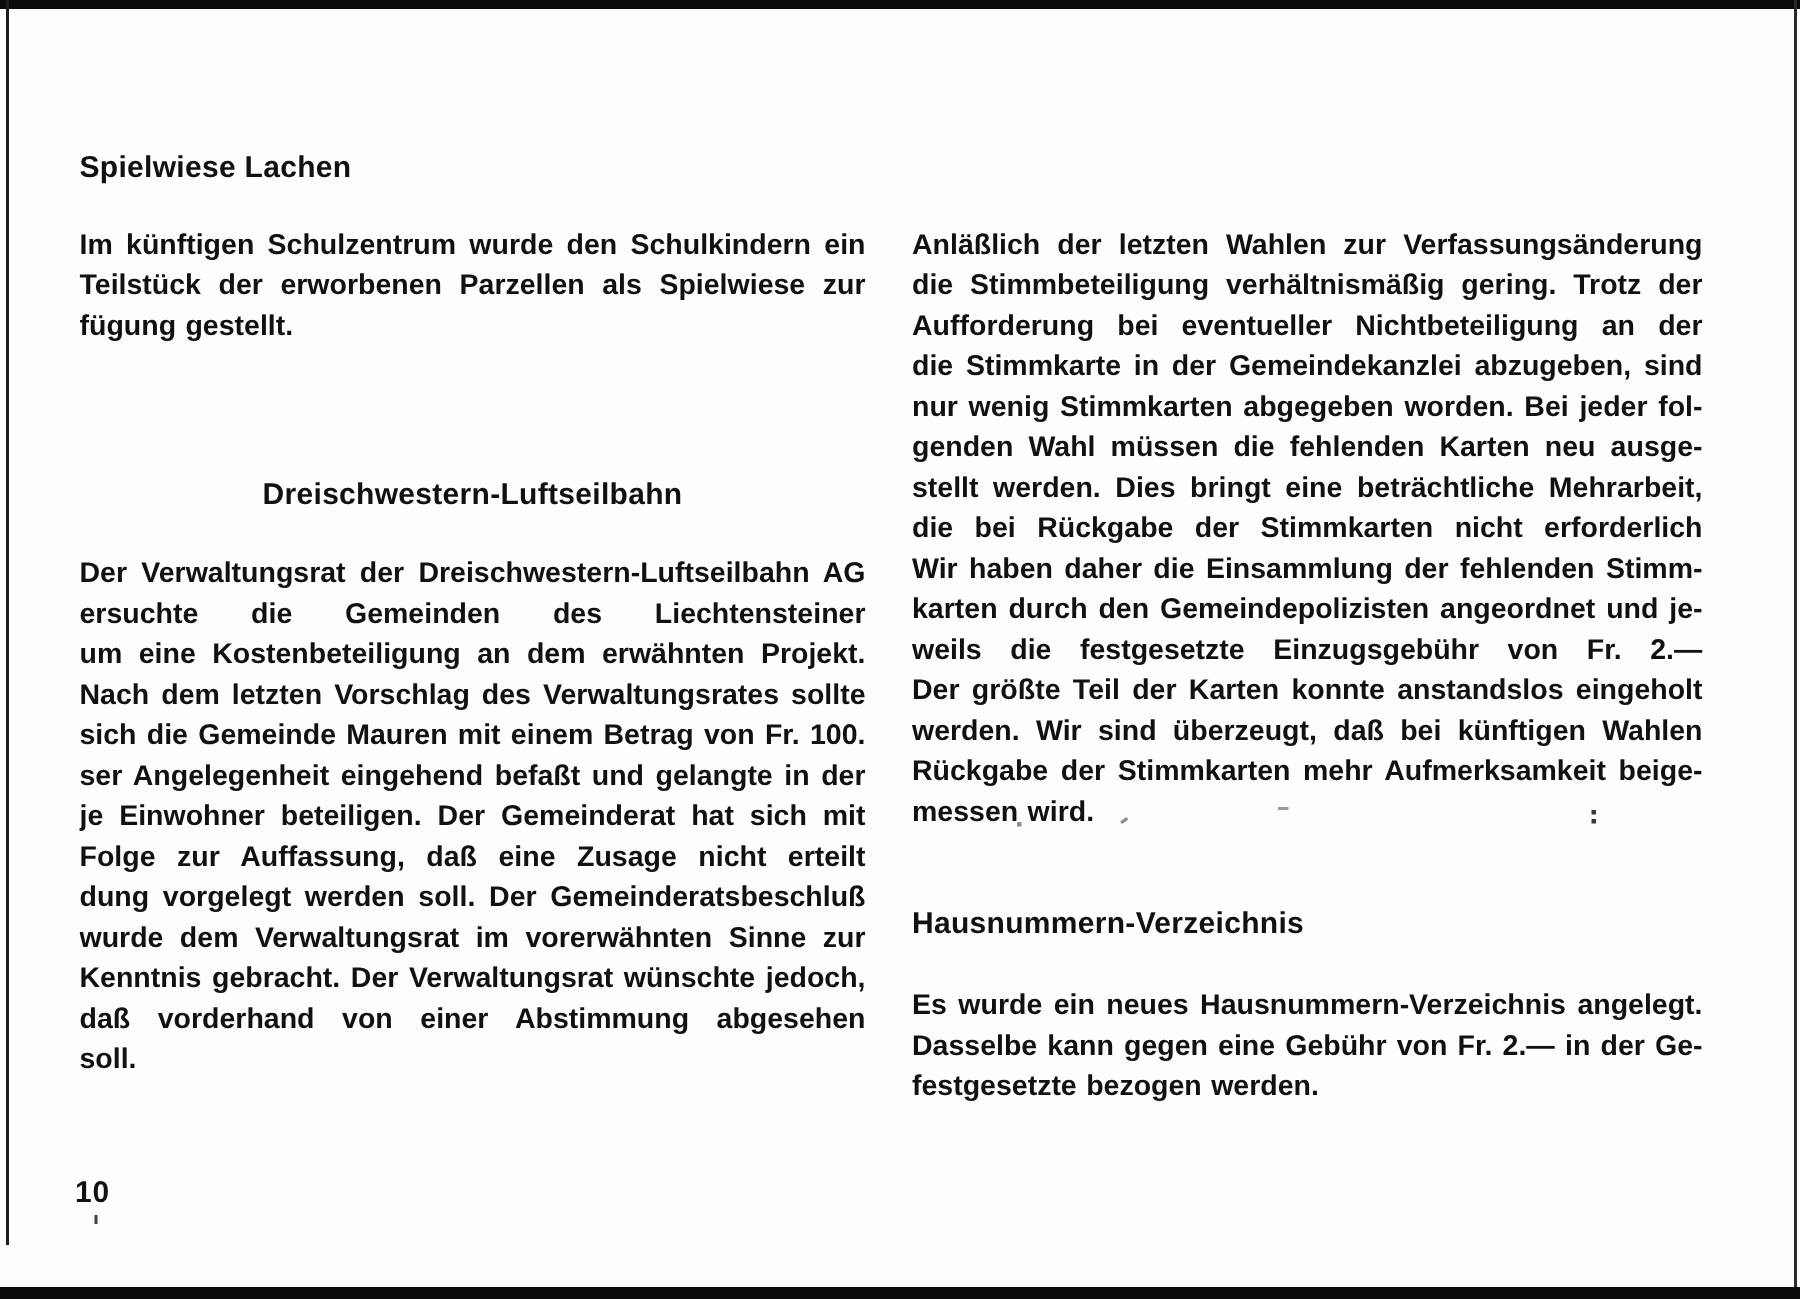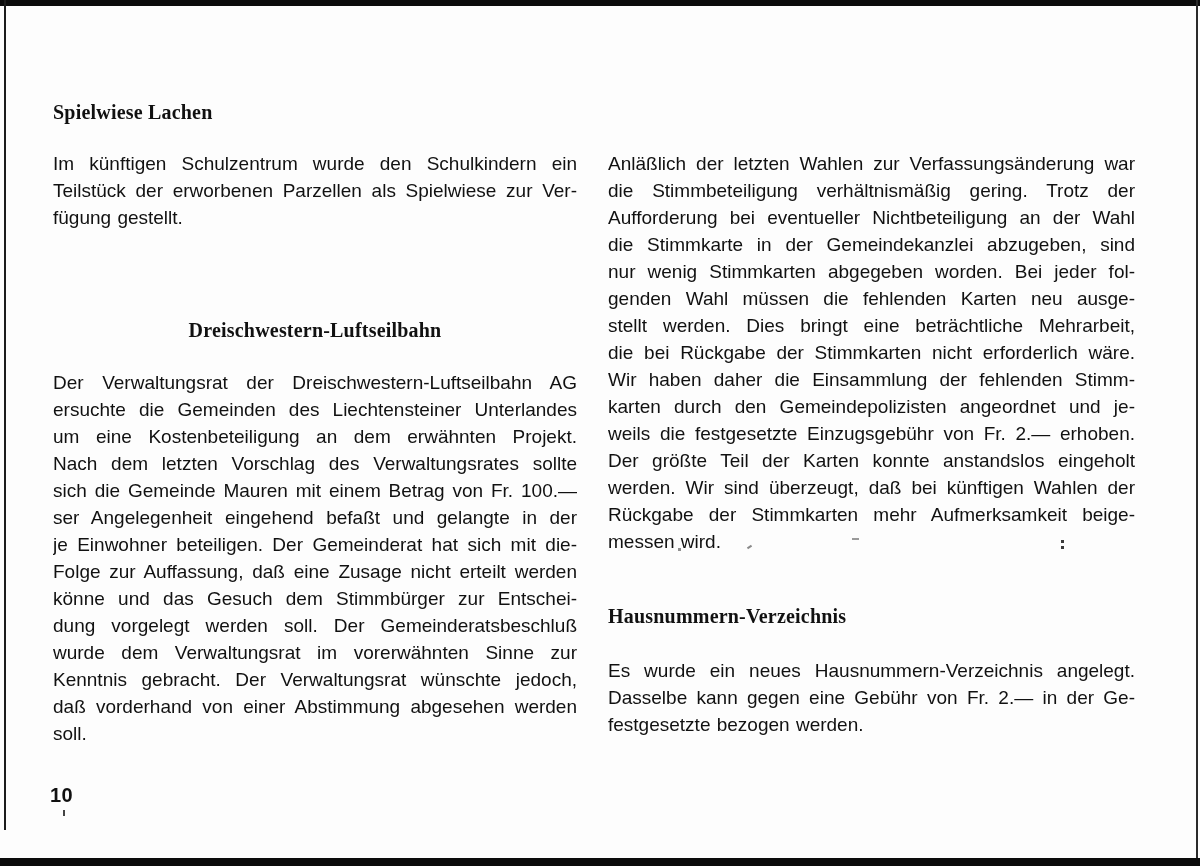--- a/index.html
+++ b/index.html
@@ -24,30 +24,30 @@
   .frame-left   { position: absolute; left: 4px;   top: 0; width: 2px; height: 830px; background: #1c1c1c; }
   .frame-right  { position: absolute; left: 1196px; top: 0; width: 2px; height: 858px; background: #2a2a2a; }
 
   .block { position: absolute; }
 
   .section-heading {
     font-size: 20px;
     font-weight: bold;
     letter-spacing: 0.2px;
     white-space: nowrap;
-    font-family: Liberation Serif, serif;
   }
   .paragraph { font-size: 19px; line-height: 27px; }
   .text-line {
     text-align: justify;
     text-align-last: justify;
     height: 27px;
     overflow: hidden;
     white-space: normal;
     word-spacing: 1px;
+    font-weight: bold;
   }
   .text-line.last { text-align-last: left; }
 
   .page-number {
     font-size: 20px;
     font-weight: bold;
     letter-spacing: 0.5px;
   }
 
   
@@ -80,21 +80,20 @@
 
   <div class="block paragraph" style="left:53px; top:369px; width:524px;">
       <div class="text-line">Der Verwaltungsrat der Dreischwestern-Luftseilbahn AG</div>
       <div class="text-line">ersuchte die Gemeinden des Liechtensteiner Unterlandes</div>
       <div class="text-line">um eine Kostenbeteiligung an dem erwähnten Projekt.</div>
       <div class="text-line">Nach dem letzten Vorschlag des Verwaltungsrates sollte</div>
       <div class="text-line">sich die Gemeinde Mauren mit einem Betrag von Fr. 100.—</div>
       <div class="text-line">ser Angelegenheit eingehend befaßt und gelangte in der</div>
       <div class="text-line">je Einwohner beteiligen. Der Gemeinderat hat sich mit die-</div>
       <div class="text-line">Folge zur Auffassung, daß eine Zusage nicht erteilt werden</div>
-      <div class="text-line">könne und das Gesuch dem Stimmbürger zur Entschei-</div>
       <div class="text-line">dung vorgelegt werden soll. Der Gemeinderatsbeschluß</div>
       <div class="text-line">wurde dem Verwaltungsrat im vorerwähnten Sinne zur</div>
       <div class="text-line">Kenntnis gebracht. Der Verwaltungsrat wünschte jedoch,</div>
       <div class="text-line">daß vorderhand von einer Abstimmung abgesehen werden</div>
       <div class="text-line last">soll.</div>
     </div>
 
   <div class="block page-number" style="left:50px; top:784px;">10</div>
 
 

